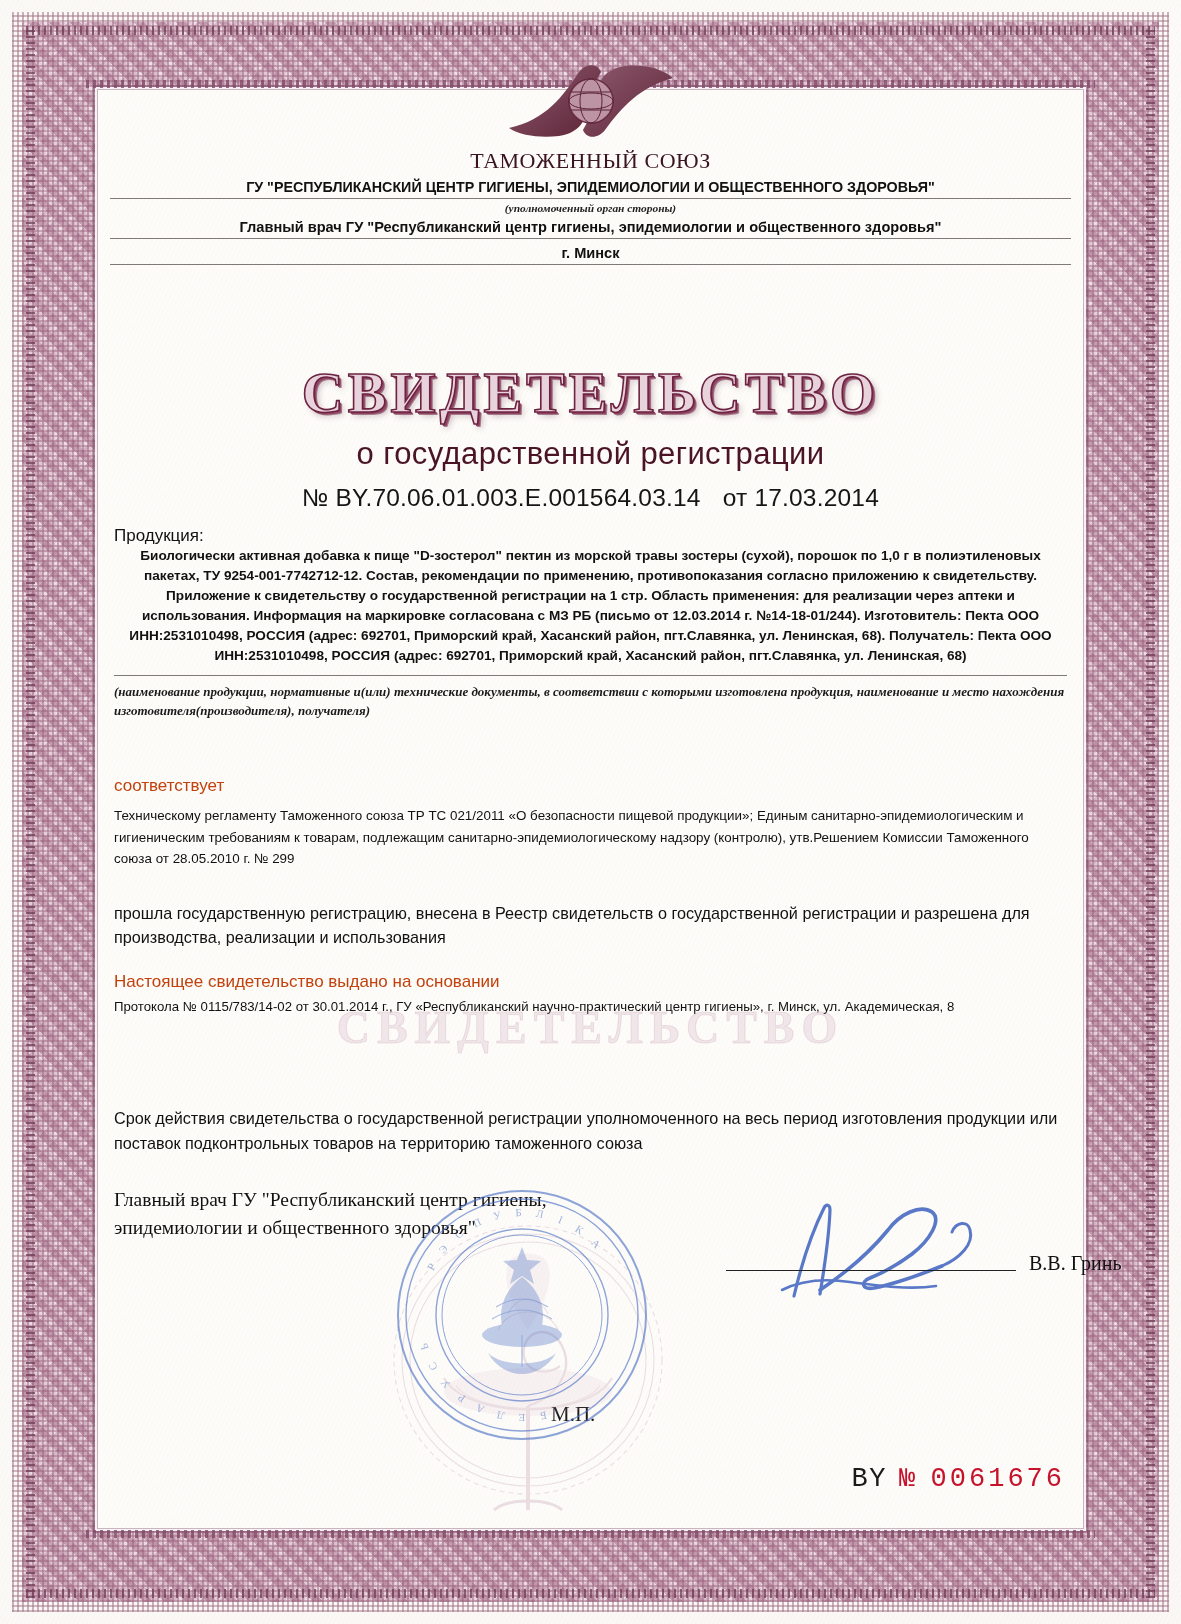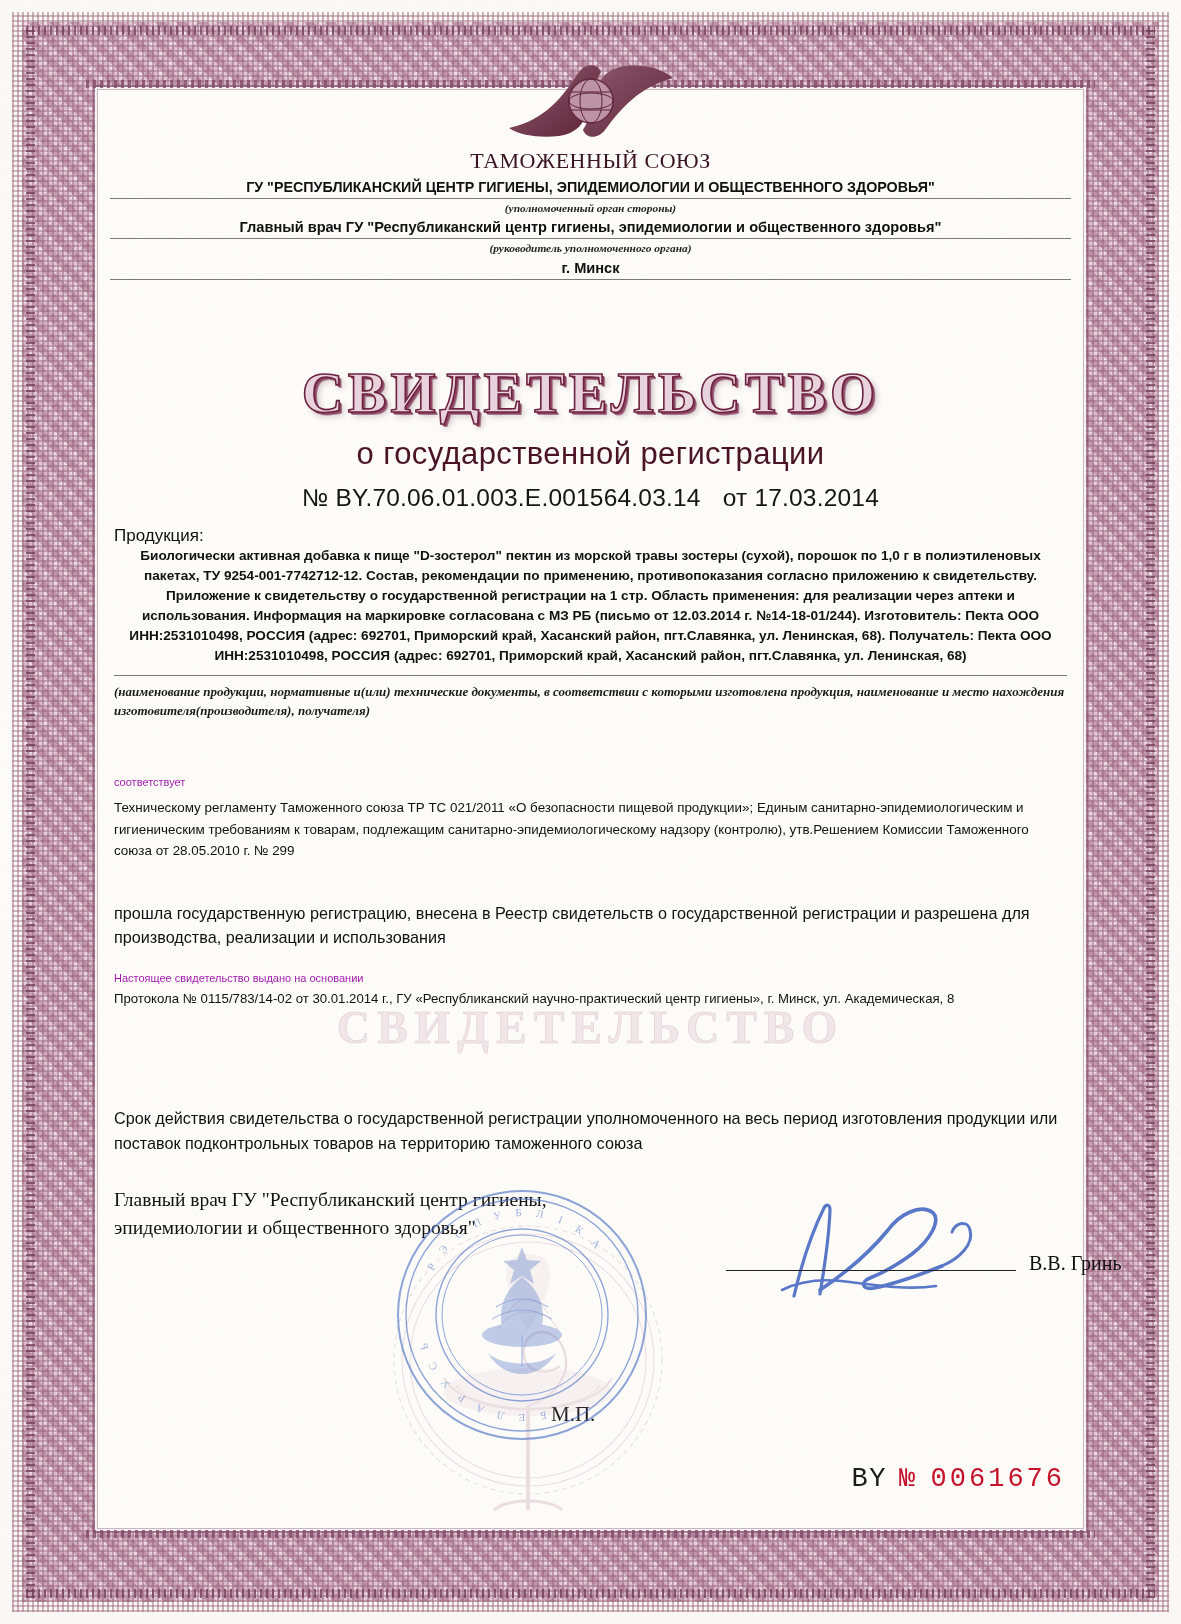--- a/index.html
+++ b/index.html
@@ -128,21 +128,21 @@
   .prod-text{
     font-size:13.6px;font-weight:bold;line-height:1.47;text-align:center;color:#111;
   }
   .cap2{
     font-family:"Liberation Serif","DejaVu Serif",serif;
     font-style:italic;font-weight:bold;font-size:13px;line-height:1.45;
     text-align:left;color:#1a1a1a;margin-top:7px;
   }
   .norm-text{font-size:13.4px;line-height:1.62;color:#111}
   .stmt{font-size:16.2px;line-height:1.5;color:#111}
-  .stmt2{font-size:11px;color:#a21caf}
+  .stmt2{font-size:17px;color:#c2410c}
   .proto{font-size:13.2px;line-height:1.5;color:#111;margin-top:5px}
   .term{font-size:16.2px;line-height:1.52;color:#111}
 
   
   .sign-row{position:absolute;left:4px;right:4px;top:1090px;height:140px}
   .sign-title{
     font-family:"Liberation Serif","DejaVu Serif",serif;
     font-size:19.5px;line-height:1.42;color:#111;width:470px;
   }
   .sign-line{
@@ -215,21 +215,20 @@
     </svg>
   </div>
 
   <div class="hdr">
     <div class="l1">ТАМОЖЕННЫЙ СОЮЗ</div>
     <div class="l3">ГУ "РЕСПУБЛИКАНСКИЙ ЦЕНТР ГИГИЕНЫ, ЭПИДЕМИОЛОГИИ И ОБЩЕСТВЕННОГО ЗДОРОВЬЯ"</div>
     <div class="rule"></div>
     <div class="cap">(уполномоченный орган стороны)</div>
     <div class="l4">Главный врач ГУ "Республиканский центр гигиены, эпидемиологии и общественного здоровья"</div>
     <div class="rule"></div>
-    <div class="cap">(руководитель уполномоченного органа)</div>
     <div class="l5">г. Минск</div>
     <div class="rule"></div>
   </div>
 
   <div class="title-wrap">
     <div class="big-title">СВИДЕТЕЛЬСТВО</div>
     <div class="sub-title">о государственной регистрации</div>
     <div class="reg-no">
       <span>№ BY.70.06.01.003.Е.001564.03.14</span><span class="date">от 17.03.2014</span>
     </div>

